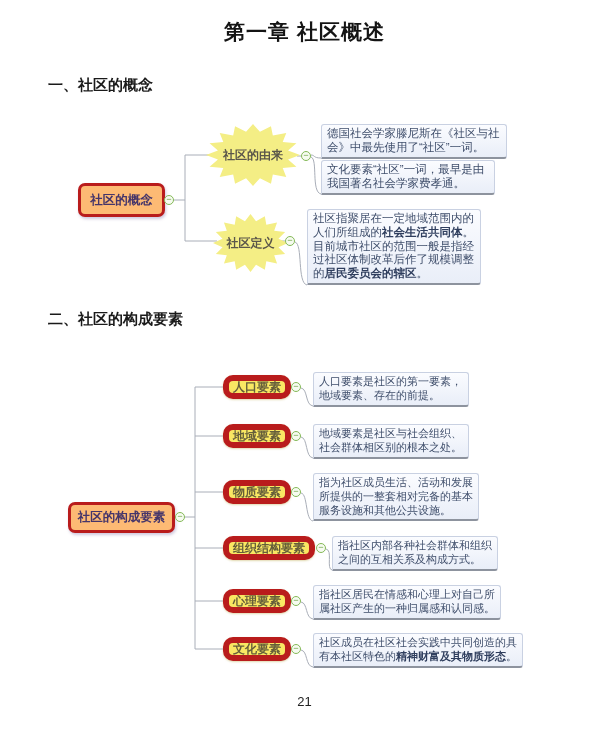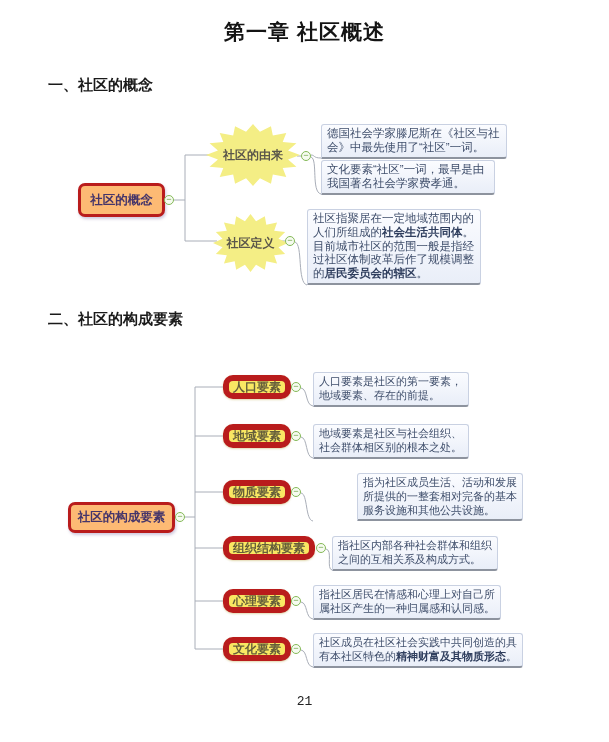--- a/index.html
+++ b/index.html
@@ -28,21 +28,21 @@
     border:1px solid #c9d1e2;border-bottom:2px solid #8d939e;border-radius:3px 3px 3px 0;
     padding:2px 5px;color:#3f4e6b;z-index:2;box-sizing:border-box;}
   .m1note{font-size:11.5px;line-height:1.2;}
   .m2note{font-size:11px;line-height:1.25;}
   .note b{color:#2f3e5e;}
   .collapse{position:absolute;width:10px;height:10px;border-radius:50%;background:#f6fbf0;
     border:1px solid #84b957;box-sizing:border-box;display:flex;align-items:center;
     justify-content:center;z-index:4;}
   .collapse span{font-size:9px;line-height:1;color:#6aa33f;margin-top:-1px;}
   .pageno{position:absolute;top:694px;left:0;width:100%;text-align:center;
-    font-family:Liberation Mono, monospace;font-size:13px;color:#222;z-index:2;}
+    font-family:Liberation Sans, sans-serif;font-size:13px;color:#222;z-index:2;}
 </style>
 </head>
 <body>
 
 <div id="page">
 
   <svg class="links" width="609" height="742" viewBox="0 0 609 742">
     <g fill="none" stroke="#a9aeb8" stroke-width="1">
 
       <path d="M174,200 H185 M185,155 V241 M185,155 H214 M185,241 H217 M297,156 H301 M281,241 H285"></path>
@@ -109,21 +109,21 @@
   <div class="ynode" style="left:223px;top:637px;width:68px;">
     <span>文化要素</span>
   </div>
 
   <div class="note m2note" style="left:313px;top:372px;width:156px;">
     <span>人口要素是社区的第一要素，地域要素、存在的前提。</span>
   </div>
   <div class="note m2note" style="left:313px;top:424px;width:156px;">
     <span>地域要素是社区与社会组织、社会群体相区别的根本之处。</span>
   </div>
-  <div class="note m2note" style="left:313px;top:473px;width:166px;margin-left:44px;">
+  <div class="note m2note" style="left:313px;top:473px;width:166px;">
     <span>指为社区成员生活、活动和发展所提供的一整套相对完备的基本服务设施和其他公共设施。</span>
   </div>
   <div class="note m2note" style="left:332px;top:536px;width:166px;">
     <span>指社区内部各种社会群体和组织之间的互相关系及构成方式。</span>
   </div>
   <div class="note m2note" style="left:313px;top:585px;width:188px;">
     <span>指社区居民在情感和心理上对自己所属社区产生的一种归属感和认同感。</span>
   </div>
   <div class="note m2note" style="left:313px;top:633px;width:210px;">
     <span>社区成员在社区社会实践中共同创造的具有本社区特色的</span><b>精神财富及其物质形态</b><span>。</span>

